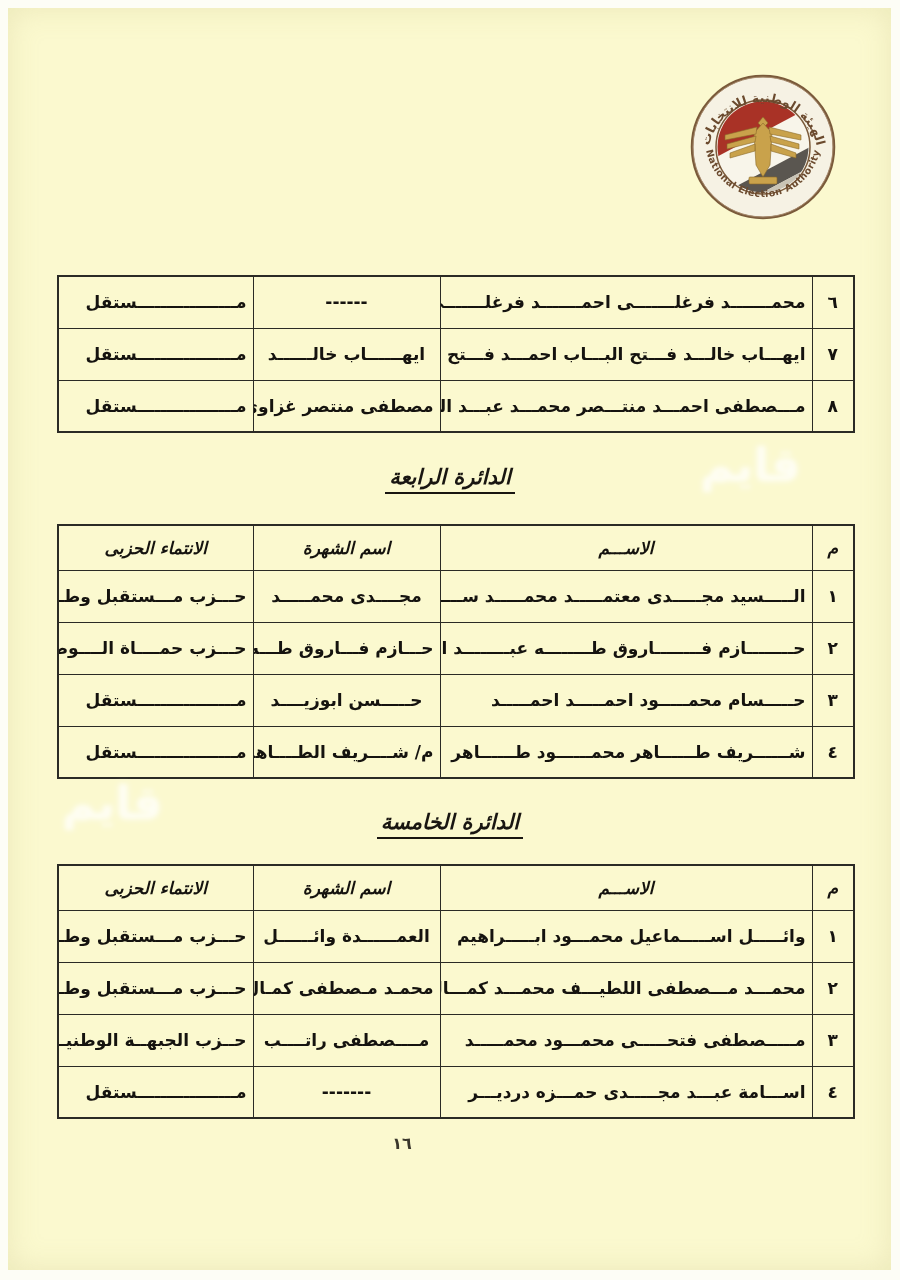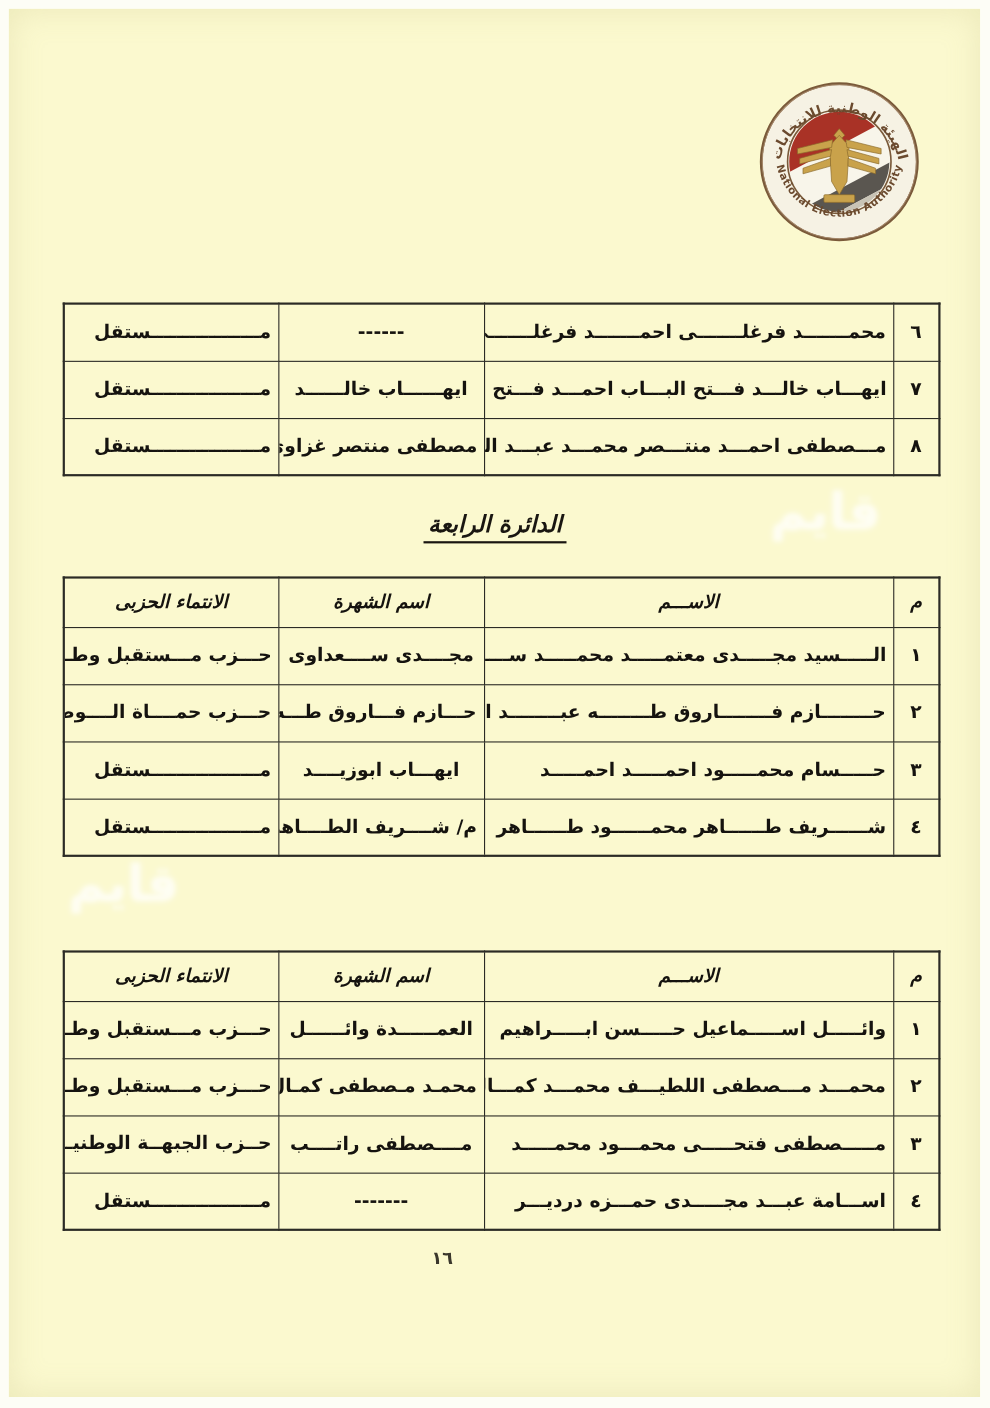--- a/index.html
+++ b/index.html
@@ -171,66 +171,69 @@
         <th>م</th>
         <th>الاســـم</th>
         <th>اسم الشهرة</th>
         <th>الانتماء الحزبى</th>
       </tr>
     </thead>
     <tbody>
       <tr class="datarow">
         <td class="serial">١</td>
         <td class="name">الـــــسيد مجـــــدى معتمـــــد محمـــــد ســـــعداوى</td>
-        <td class="fame">مجــــدى ســــعداوى</td>
+        <td class="fame">مجــــدى محمـــــد</td>
         <td class="party">حـــزب مـــستقبل وطـــن</td>
       </tr>
       <tr class="datarow">
         <td class="serial">٢</td>
         <td class="name">حــــــــازم فــــــــاروق طــــــــه عبــــــــد الله</td>
         <td class="fame">حـــازم فـــاروق طـــه</td>
         <td class="party">حـــزب حمــــاة الــــوطن</td>
       </tr>
       <tr class="datarow">
         <td class="serial">٣</td>
         <td class="name">حـــــسام محمـــــود احمـــــد احمـــــد</td>
-        <td class="fame">ايهـــاب ابوزيــــد</td>
+        <td class="fame">حـــــسن ابوزيــــد</td>
         <td class="party">مـــــــــــــــــستقل</td>
       </tr>
       <tr class="datarow">
         <td class="serial">٤</td>
         <td class="name">شــــــريف طــــــاهر محمــــــود طــــــاهر</td>
         <td class="fame">م/ شــــريف الطــــاهر</td>
         <td class="party">مـــــــــــــــــستقل</td>
       </tr>
     </tbody>
   </table>
 
   <div class="watermark wm2">قايم</div>
 
+  <div class="section-heading" style="top:810px;">
+    <span>الدائرة الخامسة</span>
+  </div>
 
   <table class="dtable" style="top:864px;">
     <colgroup>
         <col class="c-serial">
         <col class="c-name">
         <col class="c-fame">
         <col class="c-party">
       </colgroup>
     <thead>
       <tr class="headrow">
         <th>م</th>
         <th>الاســـم</th>
         <th>اسم الشهرة</th>
         <th>الانتماء الحزبى</th>
       </tr>
     </thead>
     <tbody>
       <tr class="datarow">
         <td class="serial">١</td>
-        <td class="name">وائـــــل اســـــماعيل حـــــسن ابـــــراهيم</td>
+        <td class="name">وائـــــل اســـــماعيل محمـــود ابـــــراهيم</td>
         <td class="fame">العمــــــدة وائــــــل</td>
         <td class="party">حـــزب مـــستقبل وطـــن</td>
       </tr>
       <tr class="datarow">
         <td class="serial">٢</td>
         <td class="name">محمـــد مـــصطفى اللطيـــف محمـــد كمـــال</td>
         <td class="fame">محمـد مـصطفى كمـال</td>
         <td class="party">حـــزب مـــستقبل وطـــن</td>
       </tr>
       <tr class="datarow">

